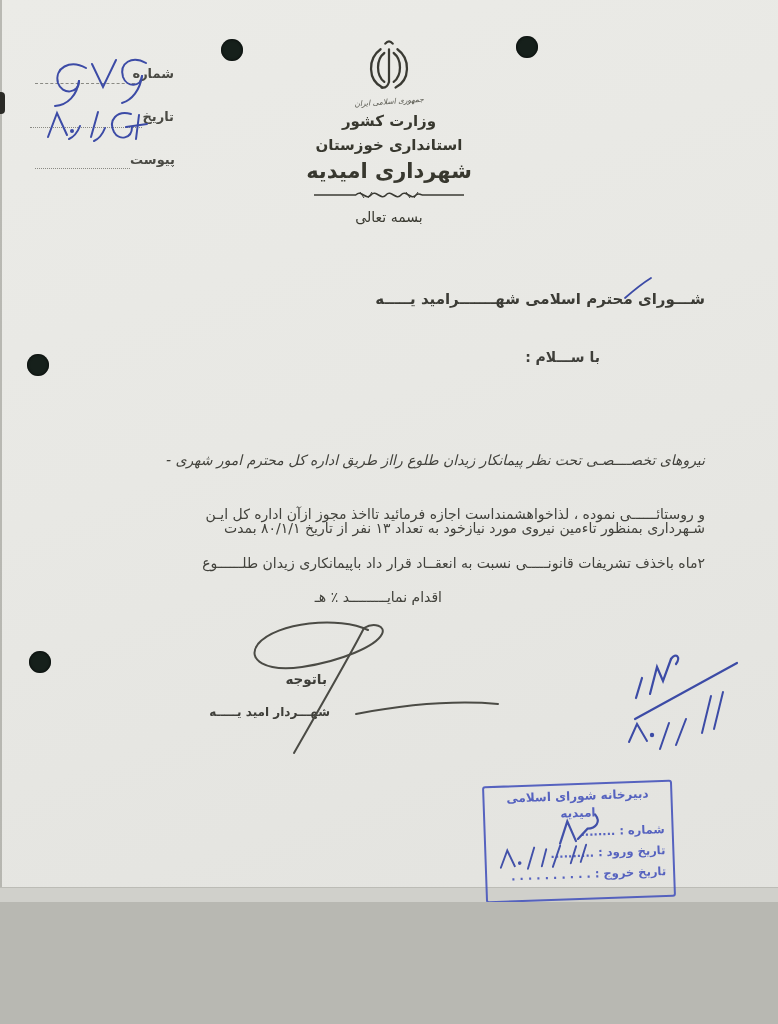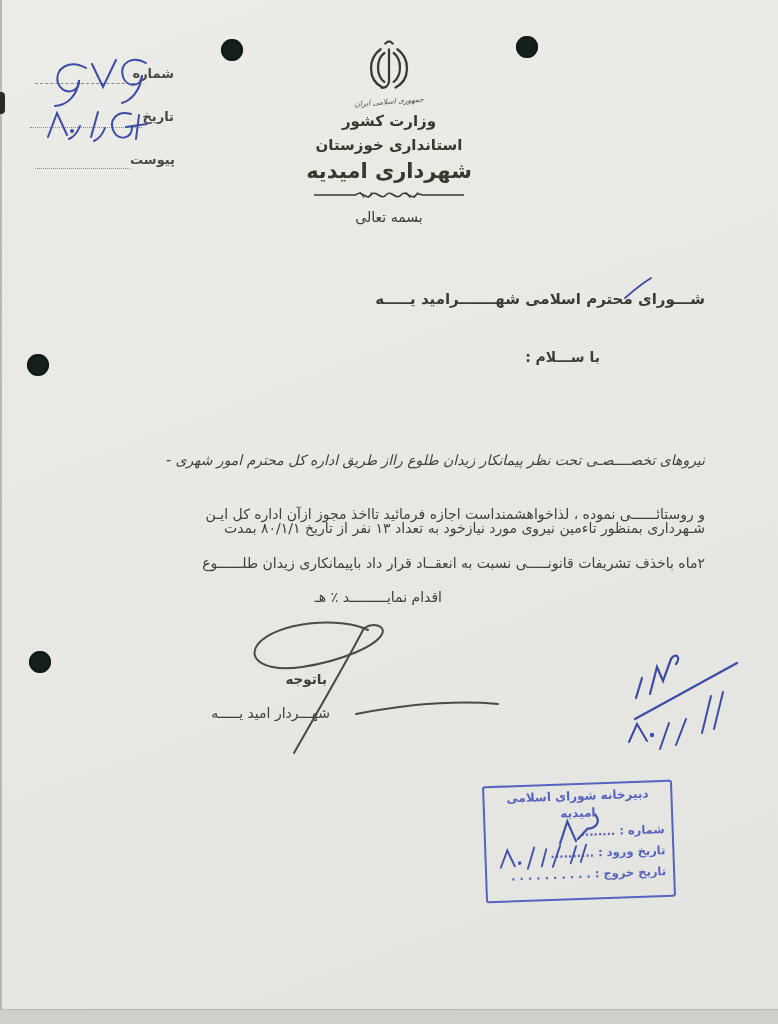--- a/index.html
+++ b/index.html
@@ -1,38 +1,38 @@
 <!DOCTYPE html>
 <html lang="fa"><head>
 <meta charset="utf-8">
 <style>
   html,body{margin:0;padding:0;background:#b8b8b2;}
   .page{
-    position:relative;width:778px;height:1024px;margin:0 auto;overflow:hidden;
+    position:relative;width:778px;height:902px;margin:0 auto;overflow:hidden;
     background:linear-gradient(160deg,#ebebe7 0%,#e8e8e4 45%,#e3e3df 100%);
     font-family:"DejaVu Sans",sans-serif;color:#3f3f3a;
   }
   .edge-left{position:absolute;left:0;top:0;width:2px;height:100%;background:#8f8f89;opacity:.55;}
   .edge-blob{position:absolute;left:0;top:92px;width:5px;height:22px;background:#2a2a26;border-radius:0 4px 4px 0;}
   .bottom-band{position:absolute;left:0;bottom:0;width:100%;height:14px;background:#d0d0cb;border-top:1px solid #bcbcb6;}
   .hole{position:absolute;width:22px;height:22px;border-radius:50%;background:#16201b;box-shadow:inset 0 0 3px #000;}
   .fld-label{position:absolute;font-size:13px;font-weight:bold;color:#4a4a44;direction:rtl;}
   .fld-line{position:absolute;border-bottom:1.6px dashed #8a8a84;height:1px;}
   .fld-line.dotted{border-bottom-style:dotted;}
   .letterhead{position:absolute;left:284px;top:38px;width:210px;text-align:center;color:#38382f;}
   .lh-script{font-size:7.5px;font-style:italic;color:#55554c;transform:rotate(-4deg);margin-top:1px;}
   .lh-ministry,.lh-province{font-size:15px;font-weight:bold;margin-top:6px;letter-spacing:1px;}
   .lh-muni{font-size:21px;font-weight:bold;margin-top:5px;}
   .lh-invocation{font-size:14px;font-weight:normal;margin-top:8px;}
   .rtl-abs{position:absolute;direction:rtl;white-space:nowrap;}
   .addressee{right:73px;top:290px;font-size:15px;font-weight:bold;color:#3c3c36;}
   .salutation{right:178px;top:349px;font-size:14px;font-weight:bold;}
   .body-line{font-size:14px;color:#42423c;}
   .sig-name{right:451px;top:671px;font-size:13.5px;font-weight:bold;}
-  .sig-title{right:448px;top:705px;font-size:14px;font-weight:normal;}
+  .sig-title{right:448px;top:705px;font-size:12px;font-weight:bold;}
   .penlayer{position:absolute;left:0;top:0;pointer-events:none;}
   .stamp{
     position:absolute;left:484px;top:783px;width:190px;height:117px;
     border:2.5px solid #4a58bd;border-radius:3px;transform:rotate(-2deg);
     color:#4a58bd;direction:rtl;padding:3px 7px;box-sizing:border-box;opacity:.92;
   }
   .stamp-title{font-size:12px;font-weight:bold;text-align:center;line-height:1.4;}
   .stamp-row{font-size:11.5px;font-weight:bold;line-height:1.85;white-space:nowrap;overflow:hidden;}
   .stamp-hand{position:absolute;}
 </style>

